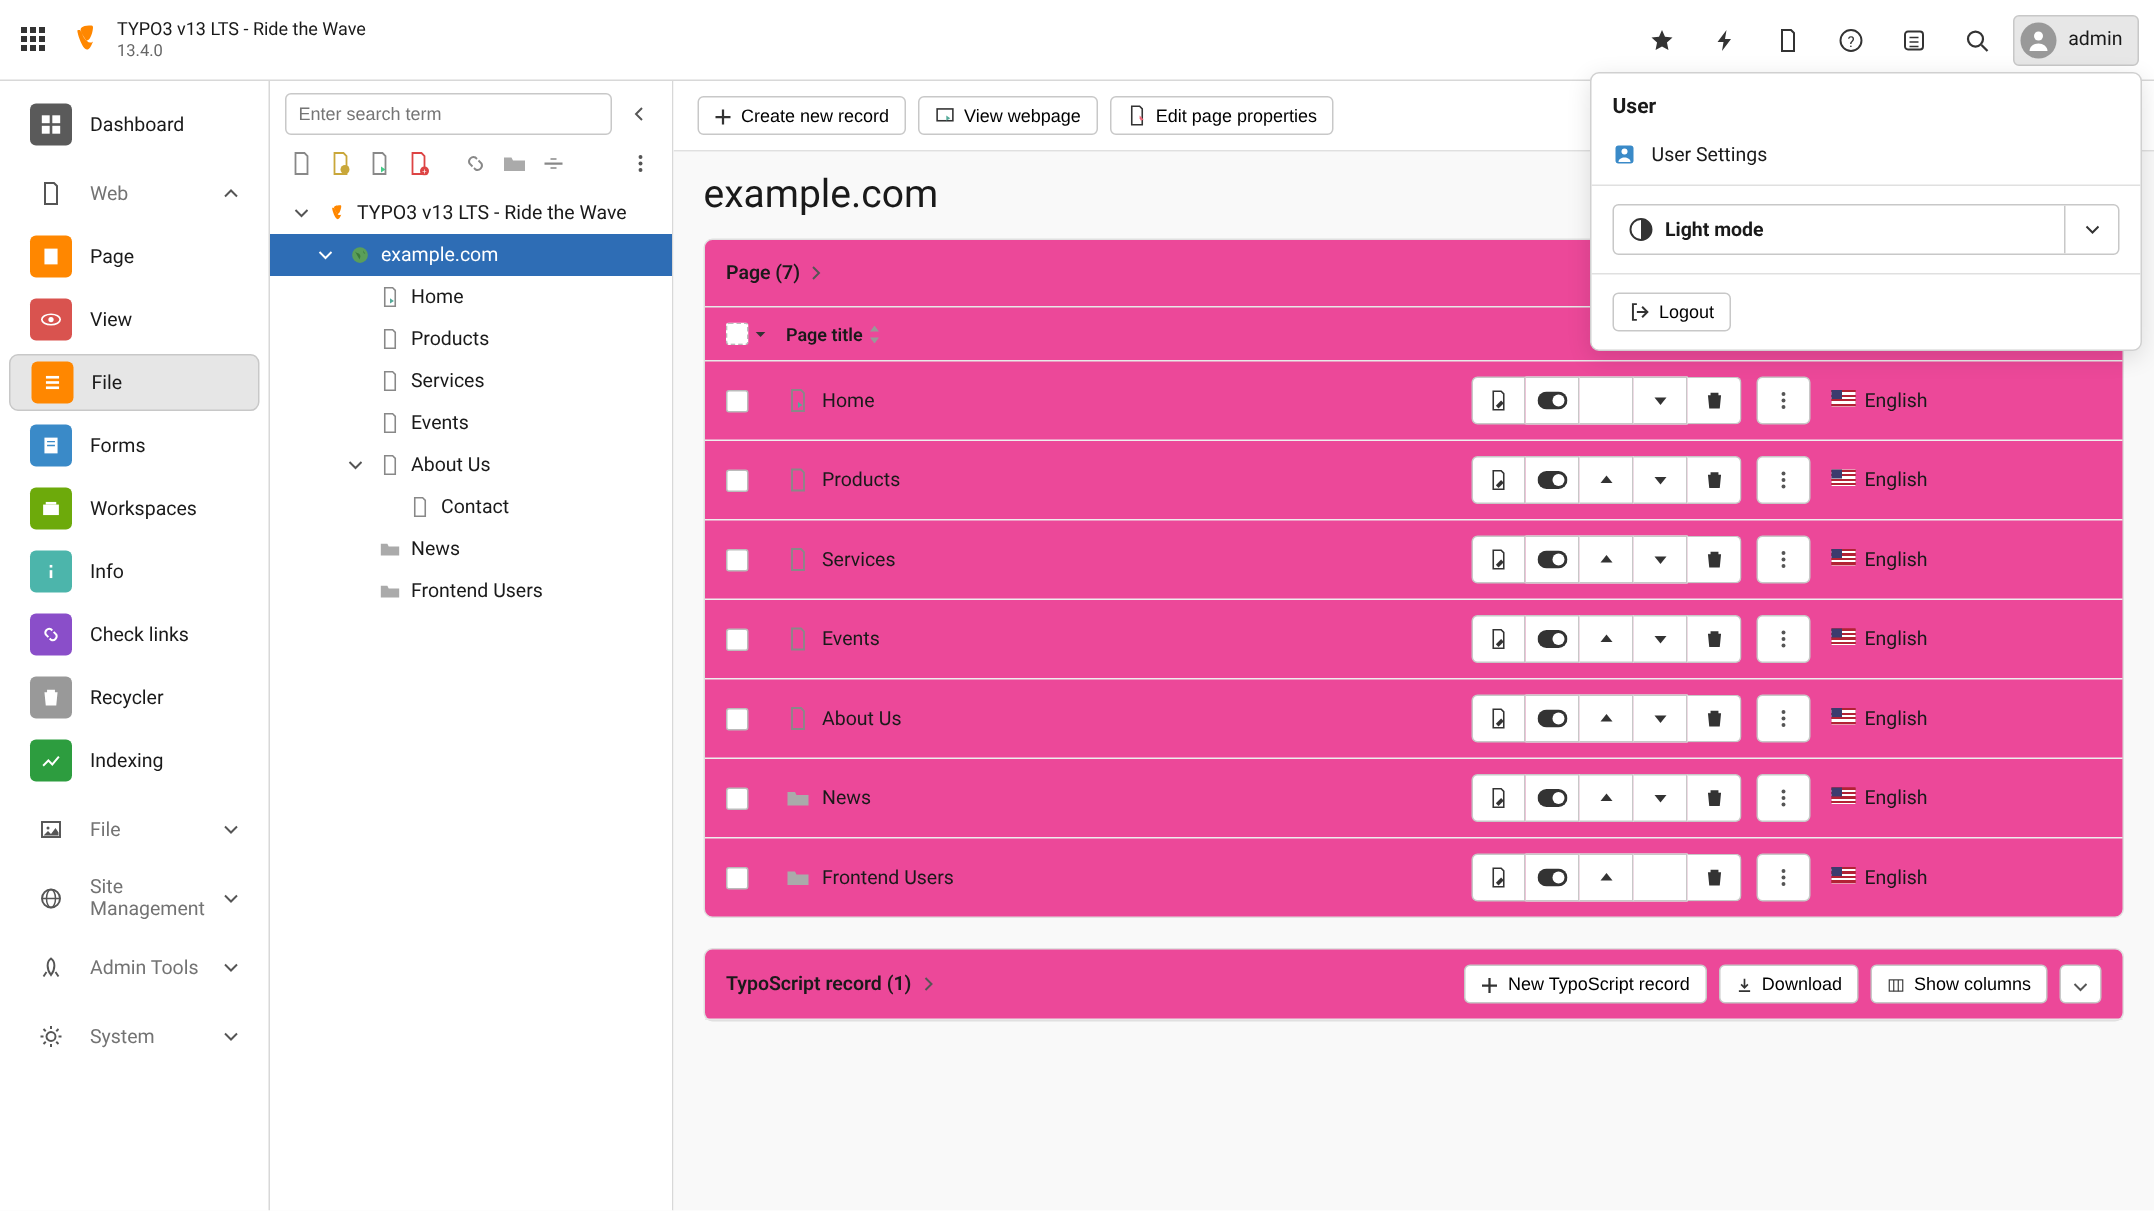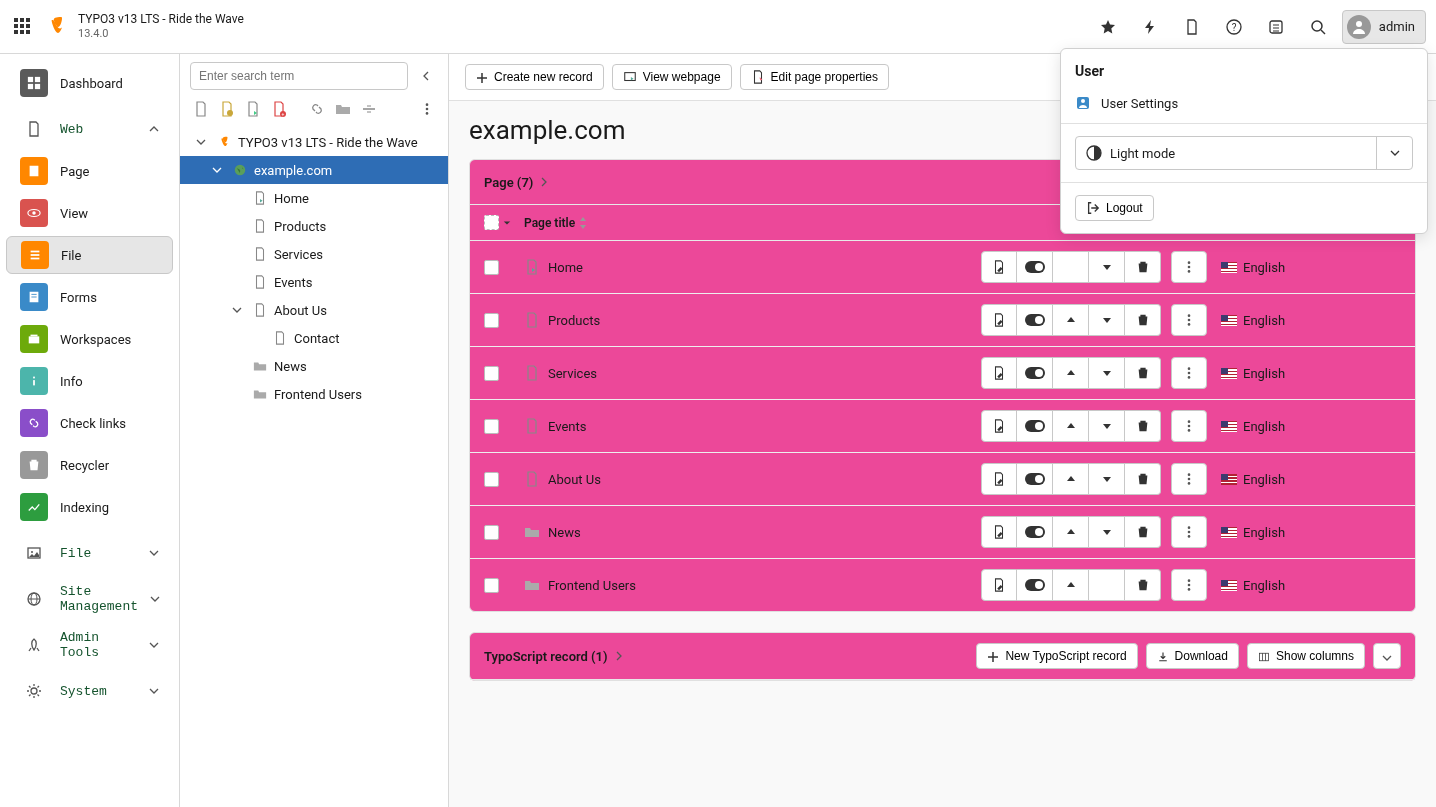--- a/index.html
+++ b/index.html
@@ -17,21 +17,21 @@
 .topbar-icon { width: 36px; height: 36px; display: flex; align-items: center; justify-content: center; cursor: pointer; border-radius: 4px; }
 .user-chip { display: flex; align-items: center; gap: 8px; background: #e7e7e7; border: 1px solid #c8c8c8; border-radius: 4px; padding: 4px 10px 4px 4px; cursor: pointer; }
 .avatar { width: 24px; height: 24px; border-radius: 50%; background: #999; display: flex; align-items: center; justify-content: center; }
 
 
 .layout { display: flex; height: calc(807px - 54px); }
 
 
 .module-menu { width: 180px; background: #fff; border-right: 1px solid #d8d8d8; overflow-y: auto; padding-top: 10px; }
 .mm-item { display: flex; align-items: center; gap: 12px; padding: 0 14px; height: 38px; cursor: pointer; border-radius: 6px; margin: 0 6px 4px 6px; }
-.mm-item.section { font-weight: 400; color: #14532d; margin-top: 8px; font-family: Liberation Mono, monospace; }
+.mm-item.section { font-weight: 400; color: #737373; margin-top: 8px; }
 .mm-item.section .chev { margin-left: auto; }
 .mm-item.sub { padding-left: 14px; }
 .mm-item .icon-box { width: 28px; height: 28px; border-radius: 4px; display: flex; align-items: center; justify-content: center; flex-shrink: 0; }
 .mm-item.section .icon-box { background: transparent; }
 .mm-item .icon-box.orange { background: #ff8700; }
 .mm-item .icon-box.green { background: #6daa0b; }
 .mm-item .icon-box.teal { background: #4cb5ab; }
 .mm-item .icon-box.purple { background: #8a4ec9; }
 .mm-item .icon-box.red { background: #d9534f; }
 .mm-item .icon-box.blue { background: #3a8ac8; }
@@ -78,33 +78,33 @@
 .row:last-child { border-bottom: none; }
 .row .sel { width: 40px; }
 .row .cell-title { flex: 1; display: flex; align-items: center; gap: 8px; }
 .row .cell-actions { display: flex; gap: 0; margin-right: 10px; }
 .row .actbtn { width: 36px; height: 32px; border: 1px solid #c8c8c8; background: #fff; display: flex; align-items: center; justify-content: center; cursor: pointer; }
 .row .actbtn:first-child { border-radius: 4px 0 0 4px; }
 .row .actbtn.last { border-radius: 0 4px 4px 0; }
 .row .actbtn + .actbtn { border-left: none; }
 .row .actbtn.empty { cursor: default; }
 .row .more-btn { width: 36px; height: 32px; border: 1px solid #c8c8c8; border-radius: 4px; background: #fff; display: flex; align-items: center; justify-content: center; cursor: pointer; margin-right: 14px; }
-.row .cell-loc { width: 100px; display: flex; align-items: center; gap: 6px; }
+.row .cell-loc { width: 100px; display: flex; align-items: flex-start; gap: 6px; }
 .row .cell-desc { width: 80px; }
 .checkbox { width: 15px; height: 15px; border: 1px solid #bbb; border-radius: 2px; background: #fff; cursor: pointer; }
 .checkbox.dashed { border-style: dashed; }
 
 
 .user-dropdown { position: absolute; top: 48px; right: 8px; width: 368px; background: #fff; border: 1px solid #d0d0d0; border-radius: 6px; box-shadow: 0 4px 16px rgba(0,0,0,0.12); z-index: 1000; }
 .ud-title { padding: 14px 14px 10px; font-weight: 700; font-size: 14px; }
 .ud-item { display: flex; align-items: center; gap: 10px; padding: 6px 14px 12px; cursor: pointer; }
 .ud-sep { border-top: 1px solid #e0e0e0; margin: 0; }
 .ud-section { padding: 12px 14px; }
 .mode-select { display: flex; border: 1px solid #c8c8c8; border-radius: 4px; overflow: hidden; }
-.mode-select .main { flex: 1; display: flex; align-items: flex-end; gap: 8px; padding: 8px 10px; }
+.mode-select .main { flex: 1; display: flex; align-items: flex-end; gap: 8px; padding: 8px 10px; font-weight: bold; }
 .mode-select .drop { width: 36px; border-left: 1px solid #c8c8c8; display: flex; align-items: center; justify-content: center; cursor: pointer; }
 .ud-footer { padding: 12px 14px; }
 
 .flag-us { width: 16px; height: 11px; background: linear-gradient(#b22234 0%, #b22234 100%); position: relative; display: inline-block; }
 .flag-us::before { content: ""; position: absolute; inset: 0; background: repeating-linear-gradient(#b22234 0 1.5px, #fff 1.5px 3px); }
 .flag-us::after { content: ""; position: absolute; top: 0; left: 0; width: 7px; height: 6px; background: #3c3b6e; }
 
 svg { display: block; }
 .sort-icon { width: 8px; height: 12px; }
 </style>

